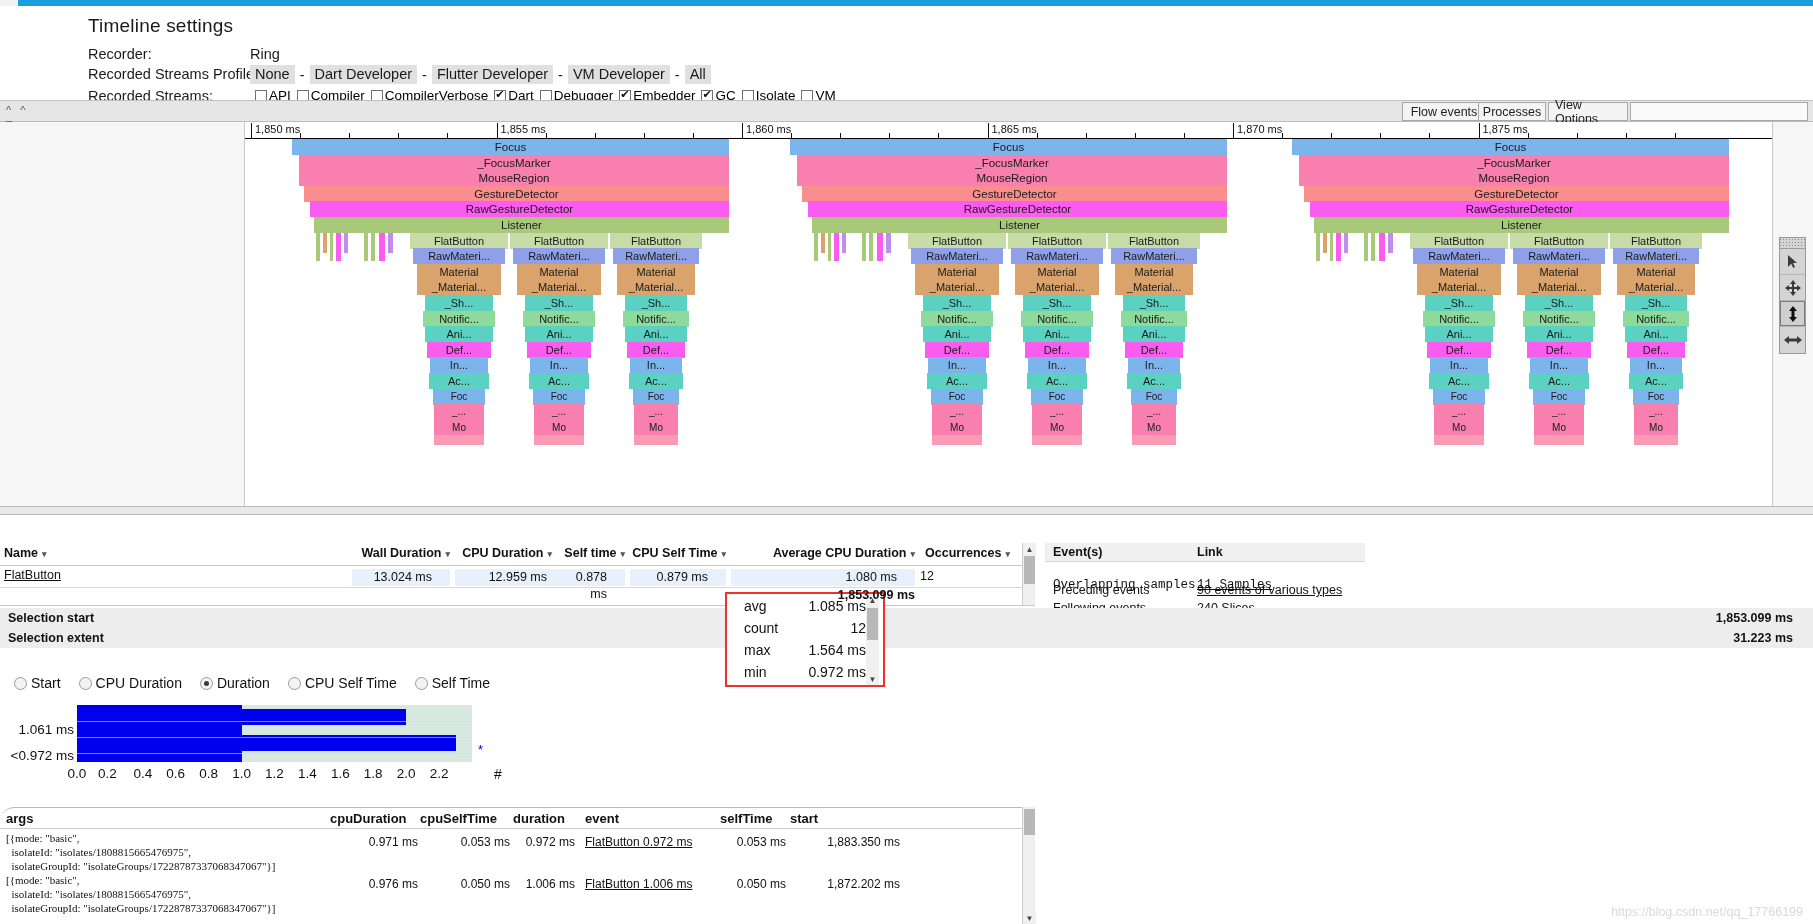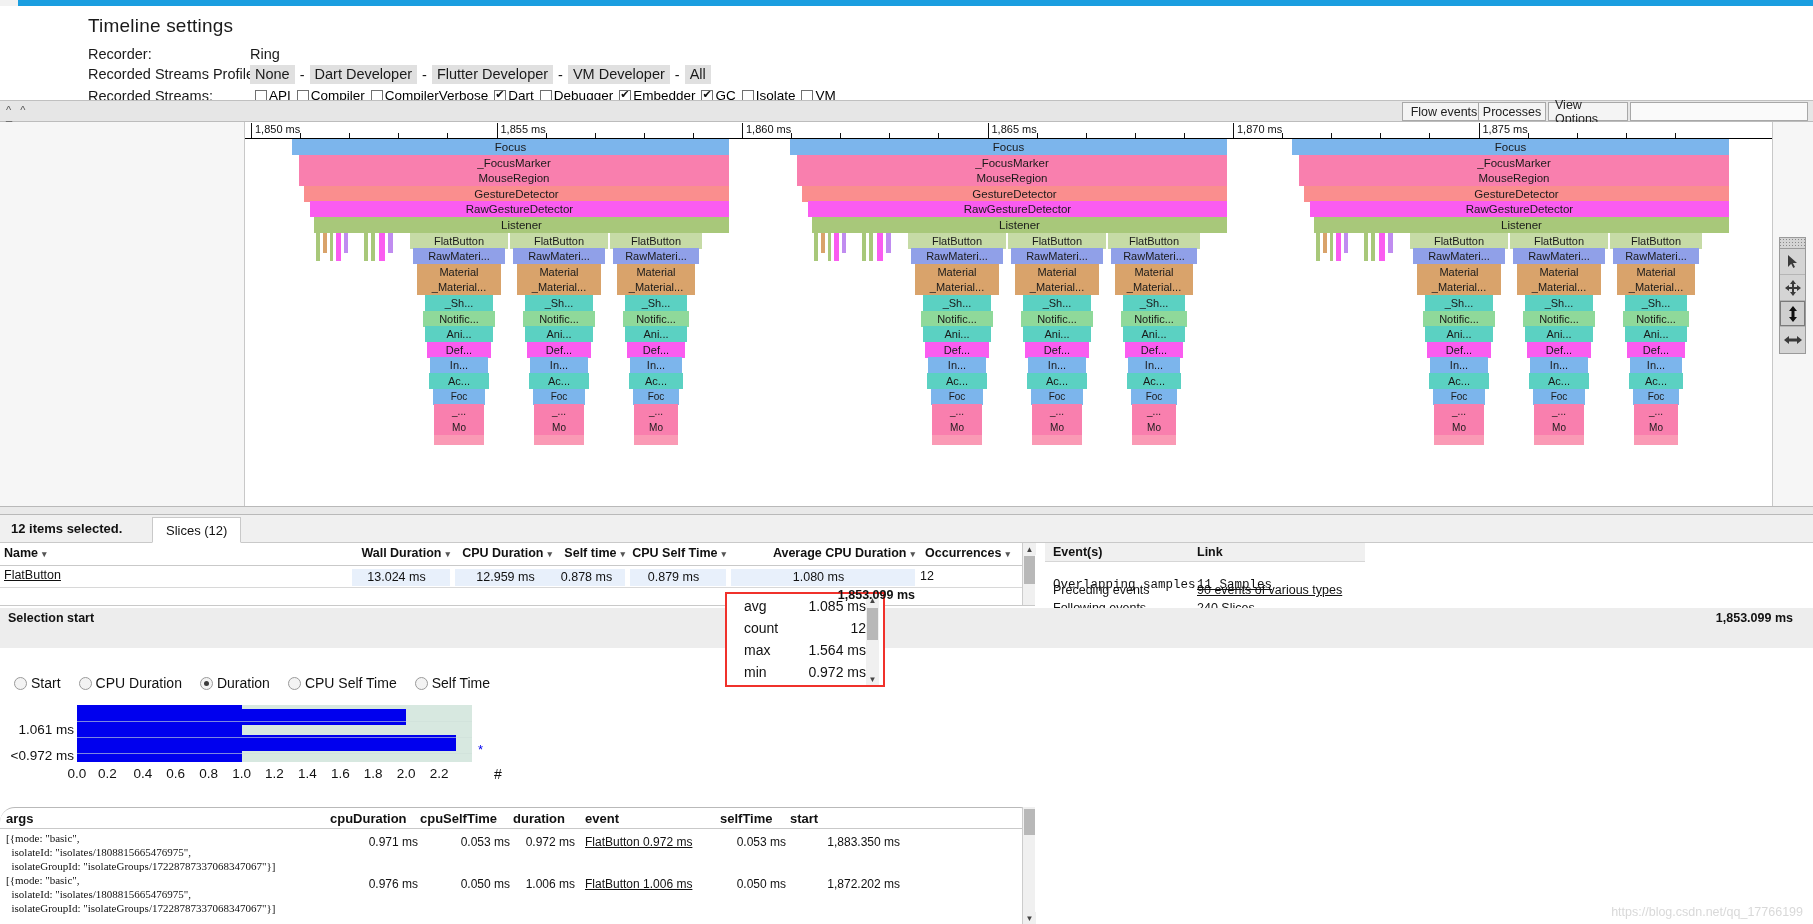--- a/index.html
+++ b/index.html
@@ -112,21 +112,21 @@
     display: flex; align-items: center; font-size: 13px; color: #111; cursor: pointer;
   }
 
   
   .rtable { position: absolute; left: 0; top: 543px; width: 1035px; height: 60px; background:#fff;}
   .rhead { position: absolute; left:0; top:0; width: 1035px; height: 23px; border-bottom: 1px solid #c9c9c9; background:#fff;}
   .rh { position: absolute; top: 3px; font-size: 12.5px; font-weight: bold; color: #111; }
   .rh .sortcaret { font-size: 9px; color:#555; margin-left: 4px; }
   .rrow { position: absolute; left: 0; top: 23px; width: 1035px; height: 22px; border-bottom: 1px solid #d8d8d8;}
   .rrow2 { position: absolute; left: 0; top: 45px; width: 1035px; height: 18px; border-bottom: 1px solid #c9c9c9;}
-  .cell-num { position: absolute; top: 3px; font-size: 12.5px; color: #111; text-align: center; background: #e8f0fb; height: 17px; line-height: 17px; padding-right: 9px;}
+  .cell-num { position: absolute; top: 3px; font-size: 12.5px; color: #111; text-align: right; background: #e8f0fb; height: 17px; line-height: 17px; padding-right: 18px;}
   .cell-plain { position: absolute; top: 3px; font-size: 12.5px; color: #111; }
   .name-cell {
     position: absolute; left: 4px; top: 2px; font-size: 12.5px; color: #111;
     text-decoration: underline; cursor: pointer;
   }
 
   .vscroll { position: absolute; width: 13px; background: #f0f0f0; border-left:1px solid #ccc;}
   .vthumb { position: absolute; left: 1px; width: 11px; background: #b8b8b8; }
   .varrow { position:absolute; left:0; width:13px; height:12px; display:flex;align-items:center;justify-content:center;font-size:8px;color:#444;background:#f0f0f0;}
 
@@ -495,24 +495,20 @@
     </div>
     <div class="pal-btn">
       <svg width="18" height="12" viewBox="0 0 18 12">
           <path d="M0 6 L5 2 L5 4.5 L13 4.5 L13 2 L18 6 L13 10 L13 7.5 L5 7.5 L5 10 Z" fill="#3a3a3a"></path>
         </svg>
     </div>
   </div>
 
   <div class="splitter"></div>
 
-  <div class="tabbar">
-    <div class="items-selected">12 items selected.</div>
-    <div class="tab">Slices (12)</div>
-  </div>
 
   <div class="rtable">
     <div class="rhead" id="rhead">
         <div class="rh" style="left: 4px;"><span>Name</span><span class="sortcaret">▾</span></div>
         <div class="rh" style="left: 352px; width: 98px; text-align: right;"><span>Wall Duration</span><span class="sortcaret">▾</span></div>
         <div class="rh" style="left: 455px; width: 97px; text-align: right;"><span>CPU Duration</span><span class="sortcaret">▾</span></div>
         <div class="rh" style="left: 557px; width: 68px; text-align: right;"><span>Self time</span><span class="sortcaret">▾</span></div>
         <div class="rh" style="left: 630px; width: 96px; text-align: right;"><span>CPU Self Time</span><span class="sortcaret">▾</span></div>
         <div class="rh" style="left: 731px; width: 184px; text-align: right;"><span>Average CPU Duration</span><span class="sortcaret">▾</span></div>
         <div class="rh" style="left: 920px; width: 90px; text-align: right;"><span>Occurrences</span><span class="sortcaret">▾</span></div>
@@ -557,20 +553,24 @@
           <div class="evcol1" style="top: 1px;">All connected events</div>
           <div class="evcol2 evlink" style="top: 1px;">529 events of various types</div>
         </div>
       </div>
   </div>
 
   <div class="selsum">
     <div class="selrow" style="top:0;">
       <div class="k">Selection start</div>
       <div class="v">1,853.099 ms</div>
+    </div>
+    <div class="selrow" style="top:20px;">
+      <div class="k">Selection extent</div>
+      <div class="v">31.223 ms</div>
     </div>
   </div>
 
   <div class="radios" id="radios">
       <div class="radio">
         <span class="rdot"></span>
         <span>Start</span>
       </div>
       <div class="radio">
         <span class="rdot"></span>

